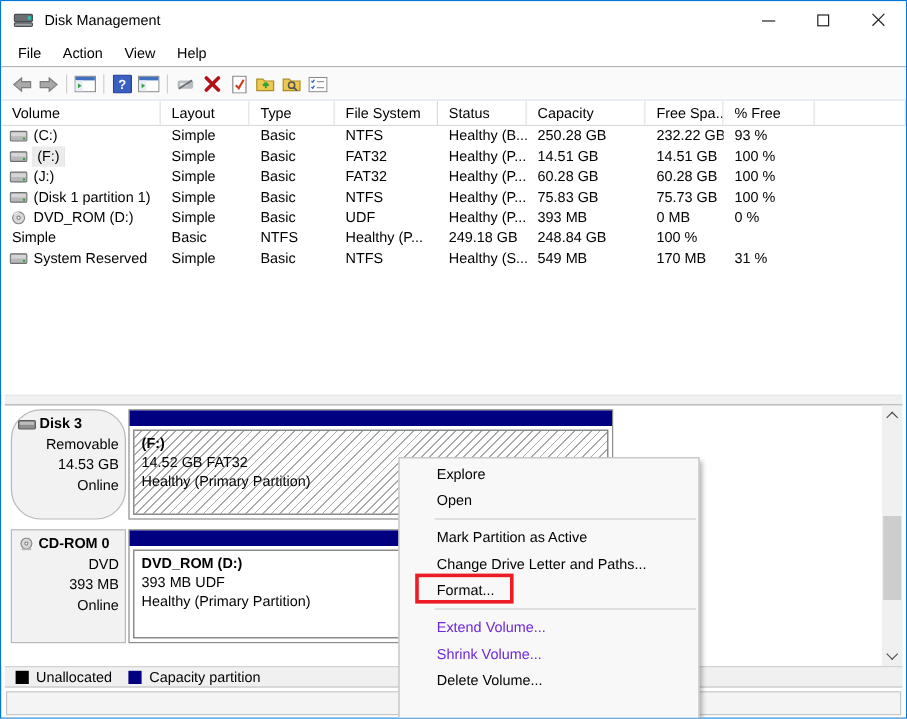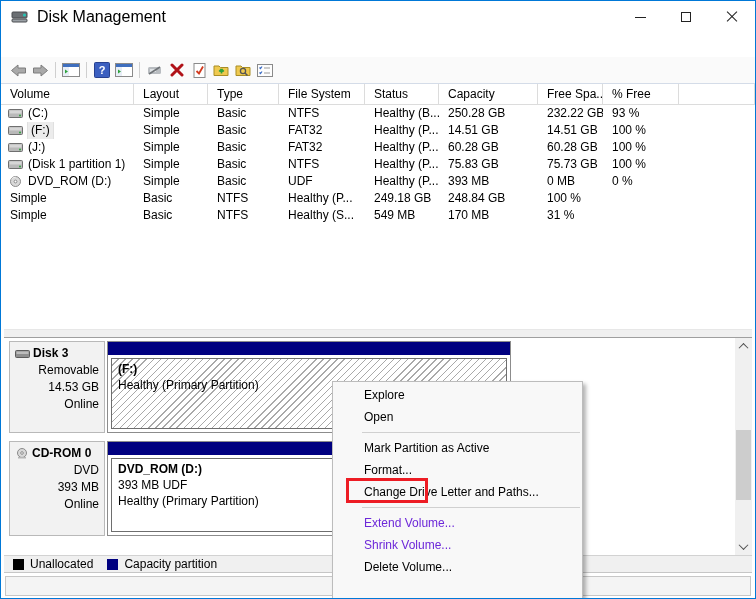--- a/index.html
+++ b/index.html
@@ -5,21 +5,21 @@
   * { margin:0; padding:0; box-sizing:border-box; }
   html,body { width:756px; height:599px; background:#fff; }
   body { font-family:"Liberation Sans", sans-serif; font-size:12px; color:#000; }
   .window {
     position:relative; width:756px; height:599px; overflow:hidden;
     background:#fff; border:1px solid #0078d7;
   }
   
   .titlebar { position:absolute; top:0; left:0; right:0; height:32px; display:flex; align-items:center; background:#fff; }
   .titlebar .app-icon { margin-left:10px; width:18px; height:14px; flex:0 0 auto; }
-  .titlebar .title { margin-left:8px; font-size:16px; }
+  .titlebar .title { margin-left:8px; font-size:12px; }
   .win-controls { margin-left:auto; display:flex; height:32px; }
   .win-btn { width:46px; height:32px; display:flex; align-items:center; justify-content:center; position:relative; }
   .glyph-min { width:11px; height:1px; background:#222; }
   .glyph-max { width:10px; height:10px; border:1px solid #222; }
   .glyph-close { position:relative; width:12px; height:12px; }
   .glyph-close::before,.glyph-close::after { content:""; position:absolute; left:-1px; top:5px; width:14px; height:1px; background:#222; }
   .glyph-close::before { transform:rotate(45deg); }
   .glyph-close::after { transform:rotate(-45deg); }
   
   .menubar { position:absolute; top:32px; left:0; right:0; height:23px; display:flex; align-items:center; padding-left:5px; background:#fff; border-bottom:1px solid #b5b5b5; }
@@ -88,20 +88,26 @@
         </div>
       <div class="win-btn">
           <div class="glyph-max"></div>
         </div>
       <div class="win-btn">
           <div class="glyph-close"></div>
         </div>
     </div>
   </div>
 
+  <div class="menubar">
+    <span class="mitem">File</span>
+    <span class="mitem">Action</span>
+    <span class="mitem">View</span>
+    <span class="mitem">Help</span>
+  </div>
 
   <div class="toolbar">
     <div class="tbtn">
       <svg width="17" height="13" viewBox="0 0 17 13">
           <path d="M8 1 L1.5 6.5 L8 12 L8 9 H15.5 V4 H8 Z" fill="#a9a9a9" stroke="#7d7d7d"></path>
         </svg>
     </div>
     <div class="tbtn">
       <svg width="17" height="13" viewBox="0 0 17 13">
           <path d="M9 1 L15.5 6.5 L9 12 L9 9 H1.5 V4 H9 Z" fill="#a9a9a9" stroke="#7d7d7d"></path>
@@ -286,51 +292,60 @@
       <div class="cell">Basic</div>
       <div class="cell">NTFS</div>
       <div class="cell">Healthy (P...</div>
       <div class="cell">249.18 GB</div>
       <div class="cell">248.84 GB</div>
       <div class="cell">100 %</div>
       <div class="cell"></div>
     </div>
 
     <div class="lv-grid lv-row">
+      <div class="cell volcell">
+          <svg class="vicon" viewBox="0 0 15 11">
+            <rect x="0.5" y="1.5" width="14" height="8" rx="1" fill="#b9b9b9" stroke="#6f6f6f"></rect>
+            <rect x="1.5" y="2.5" width="12" height="3" fill="#d6d6d6"></rect>
+            <circle cx="12" cy="7.5" r="1" fill="#2fa33c"></circle>
+          </svg>
+          <span>System Reserved</span>
+        </div>
       <div class="cell">Simple</div>
       <div class="cell">Basic</div>
       <div class="cell">NTFS</div>
       <div class="cell">Healthy (S...</div>
       <div class="cell">549 MB</div>
       <div class="cell">170 MB</div>
       <div class="cell">31 %</div>
       <div class="cell"></div>
     </div>
   </div>
 
   <div class="splitter"></div>
 
   <div class="bottompane">
 
-    <div class="disk-label" style="top:3px; height:92px;">
+    <div class="disk-label" style="top:3px; height:92px;border-radius:25px;">
       <div class="dname">
           <svg width="15" height="10" viewBox="0 0 15 10">
             <rect x="0.5" y="1.5" width="14" height="7" rx="1" fill="#8f8f8f" stroke="#5c5c5c"></rect>
             <rect x="1.5" y="2.5" width="12" height="2.5" fill="#bdbdbd"></rect>
           </svg>
           <span>Disk 3</span>
         </div>
       <div class="dline">Removable</div>
       <div class="dline">14.53 GB</div>
       <div class="dline">Online</div>
     </div>
     <div class="disk-graph" style="top:3px; height:92px;">
       <div class="pstrip"></div>
       <div class="pcell hatched">
         <div class="pl1">(F:)</div>
+        <div class="pl">14.52 GB FAT32</div>
         <div class="pl">Healthy (Primary Partition)</div>
       </div>
     </div>
 
     <div class="disk-label" style="top:103px; height:95px;">
       <div class="dname">
           <svg width="14" height="11" viewBox="0 0 14 11">
             <circle cx="7" cy="5" r="4.5" fill="#d9d9d9" stroke="#8a8a8a"></circle>
             <circle cx="7" cy="5" r="1.3" fill="#fff" stroke="#8a8a8a"></circle>
             <rect x="3" y="9" width="8" height="1.5" fill="#b5b5b5"></rect>
@@ -372,22 +387,22 @@
     </div>
   </div>
 
   <div class="statusbar"></div>
 
   <div class="ctxmenu">
     <div class="ctx-item">Explore</div>
     <div class="ctx-item">Open</div>
     <div class="ctx-sep"></div>
     <div class="ctx-item">Mark Partition as Active</div>
+    <div class="ctx-item">Change Drive Letter and Paths...</div>
     <div class="ctx-item">Format...</div>
-    <div class="ctx-item">Change Drive Letter and Paths...</div>
     <div class="ctx-sep"></div>
     <div class="ctx-item disabled">Extend Volume...</div>
     <div class="ctx-item disabled">Shrink Volume...</div>
     <div class="ctx-item">Delete Volume...</div>
 
     <div class="red-highlight"></div>
   </div>
 
 </div>
 

